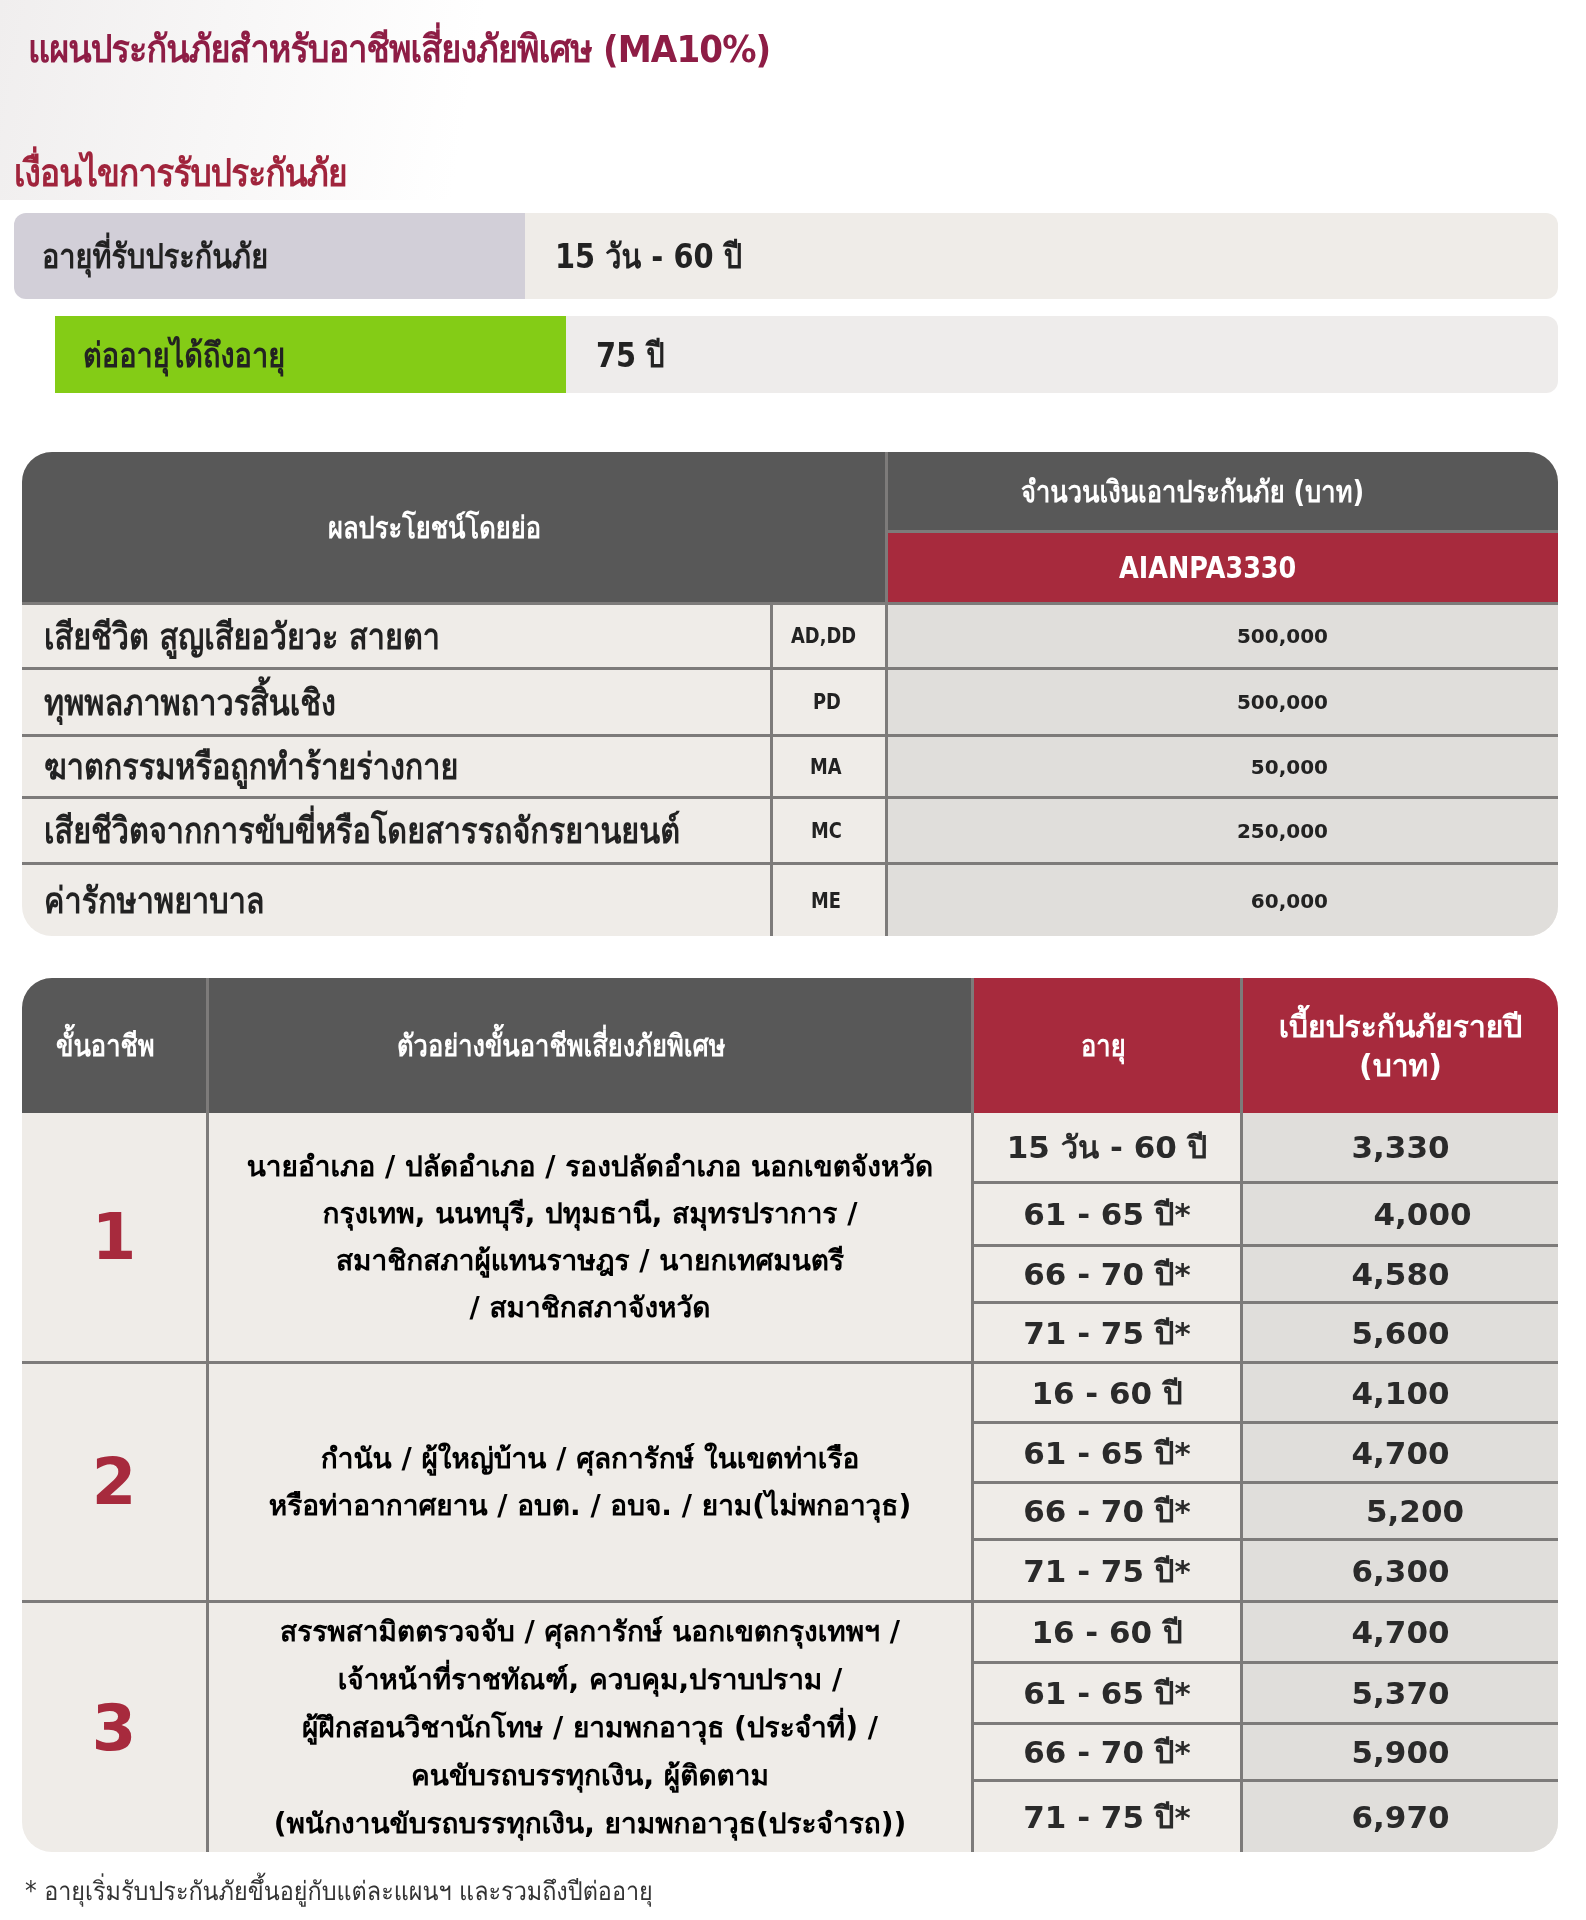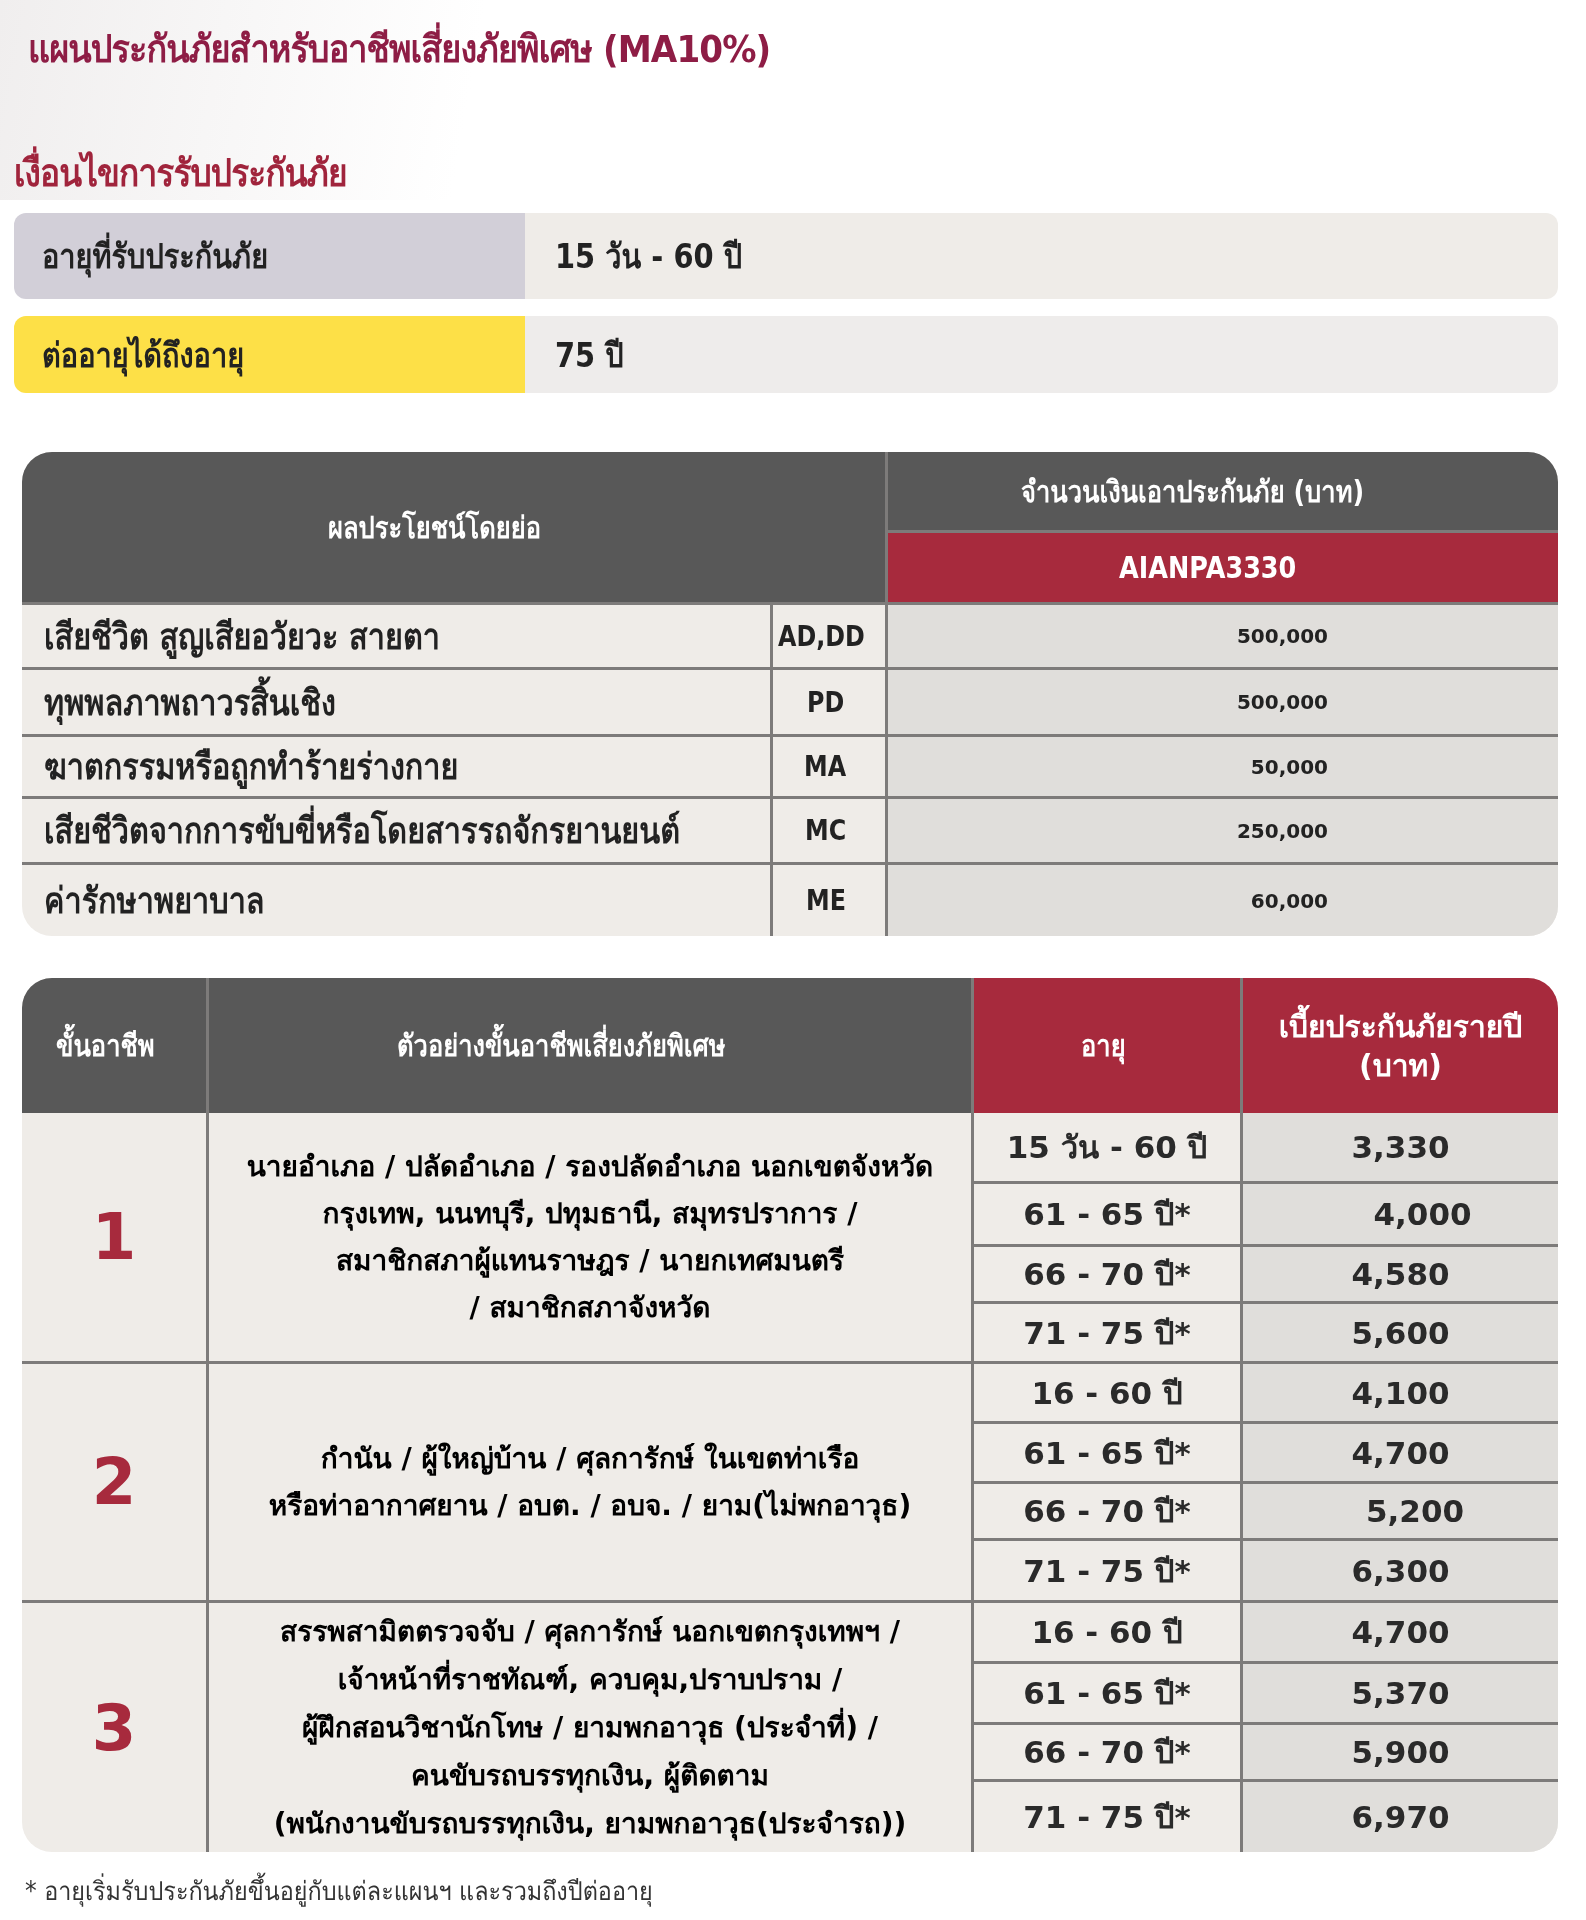--- a/index.html
+++ b/index.html
@@ -15,38 +15,38 @@
 
   .cond-row { position: absolute; left: 14px; width: 1544px; display: flex; border-radius: 12px; overflow: hidden; }
   .cond-row .lbl { width: 511px; height: 100%; display: flex; align-items: center; padding-left: 28px;
     font-size: 34px; font-weight: bold; color: #222; white-space: nowrap; }
   .cond-row .val { flex: 1; height: 100%; display: flex; align-items: center; padding-left: 30px;
     font-size: 34px; font-weight: bold; color: #222; white-space: nowrap; }
   .cond1 { top: 213px; height: 86px; }
   .cond1 .lbl { background: #d2cfd8; }
   .cond1 .val { background: #efece8; }
   .cond2 { top: 316px; height: 77px; }
-  .cond2 .lbl { background: #fde047; }
+  .cond2 .lbl { background: #84cc16; margin-left: 41px; }
   .cond2 .val { background: #eeeceb; }
   .shrink { display: inline-block; transform: scaleX(0.85); transform-origin: left center; }
 
   
   .bt { position: absolute; left: 22px; top: 452px; width: 1536px; height: 484px;
     border-radius: 30px; overflow: hidden; background: #efece8; }
   .bt .cell { position: absolute; display: flex; align-items: center; white-space: nowrap; }
   .bt-hdr-left { left: 0; top: 0; width: 863px; height: 150px; background: #585858; justify-content: center;
     color: #ffffff; font-size: 30px; font-weight: bold; }
   .bt-hdr-right { left: 866px; top: 0; width: 670px; height: 78px; background: #585858; justify-content: center;
     color: #ffffff; font-size: 30px; font-weight: bold; }
   .bt-hdr-plan { left: 866px; top: 81px; width: 670px; height: 69px; background: #a72a3d; justify-content: center;
     color: #ffffff; font-size: 30px; font-weight: bold; }
   .vline { position: absolute; background: #7d7b7a; }
   .hline { position: absolute; background: #7d7b7a; height: 3px; }
   .bt-row-name { left: 0; width: 748px; padding-left: 22px; font-size: 36px; font-weight: bold; color: #222; }
-  .bt-row-code { left: 751px; width: 112px; justify-content: center; font-size: 28px; font-weight: bold; color: #222; }
+  .bt-row-code { left: 751px; width: 112px; justify-content: center; font-size: 21px; font-weight: bold; color: #222; }
   .bt-row-amt { left: 866px; width: 670px; justify-content: flex-start; padding-left: 320px; font-size: 20px; font-weight: bold; color: #222; background: #e0dedb; }
   .amt-r { display: inline-block; width: 120px; text-align: right; }
 
   
   .ot { position: absolute; left: 22px; top: 978px; width: 1536px; height: 874px;
     border-radius: 30px; overflow: hidden; background: #efece8; }
   .ot .cell { position: absolute; display: flex; align-items: center; justify-content: center; text-align: center; }
   .ot-h { color: #ffffff; font-size: 30px; font-weight: bold; top: 0; height: 135px; line-height: 1.3; }
   .ot-h.dark { background: #585858; }
   .ot-h.red { background: #a72a3d; }

